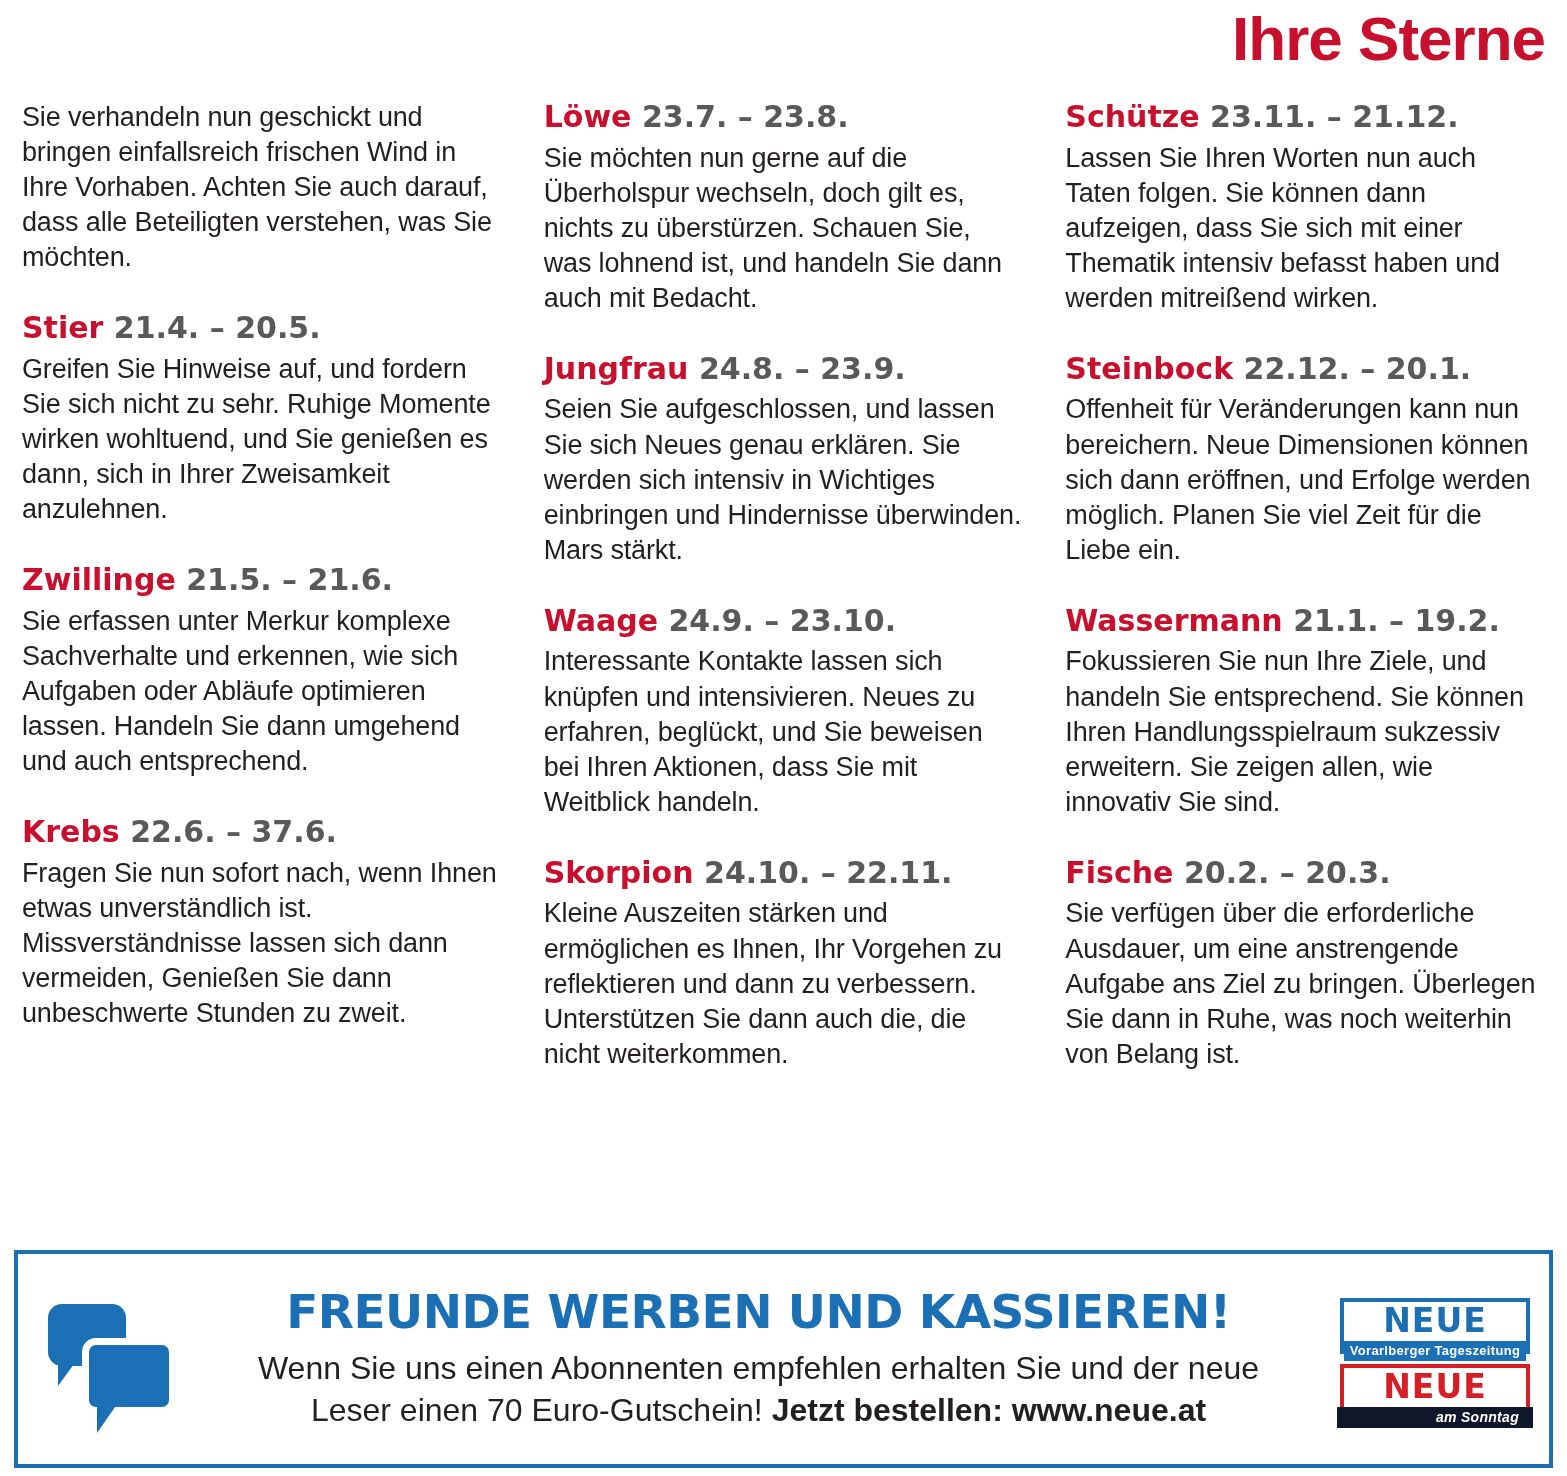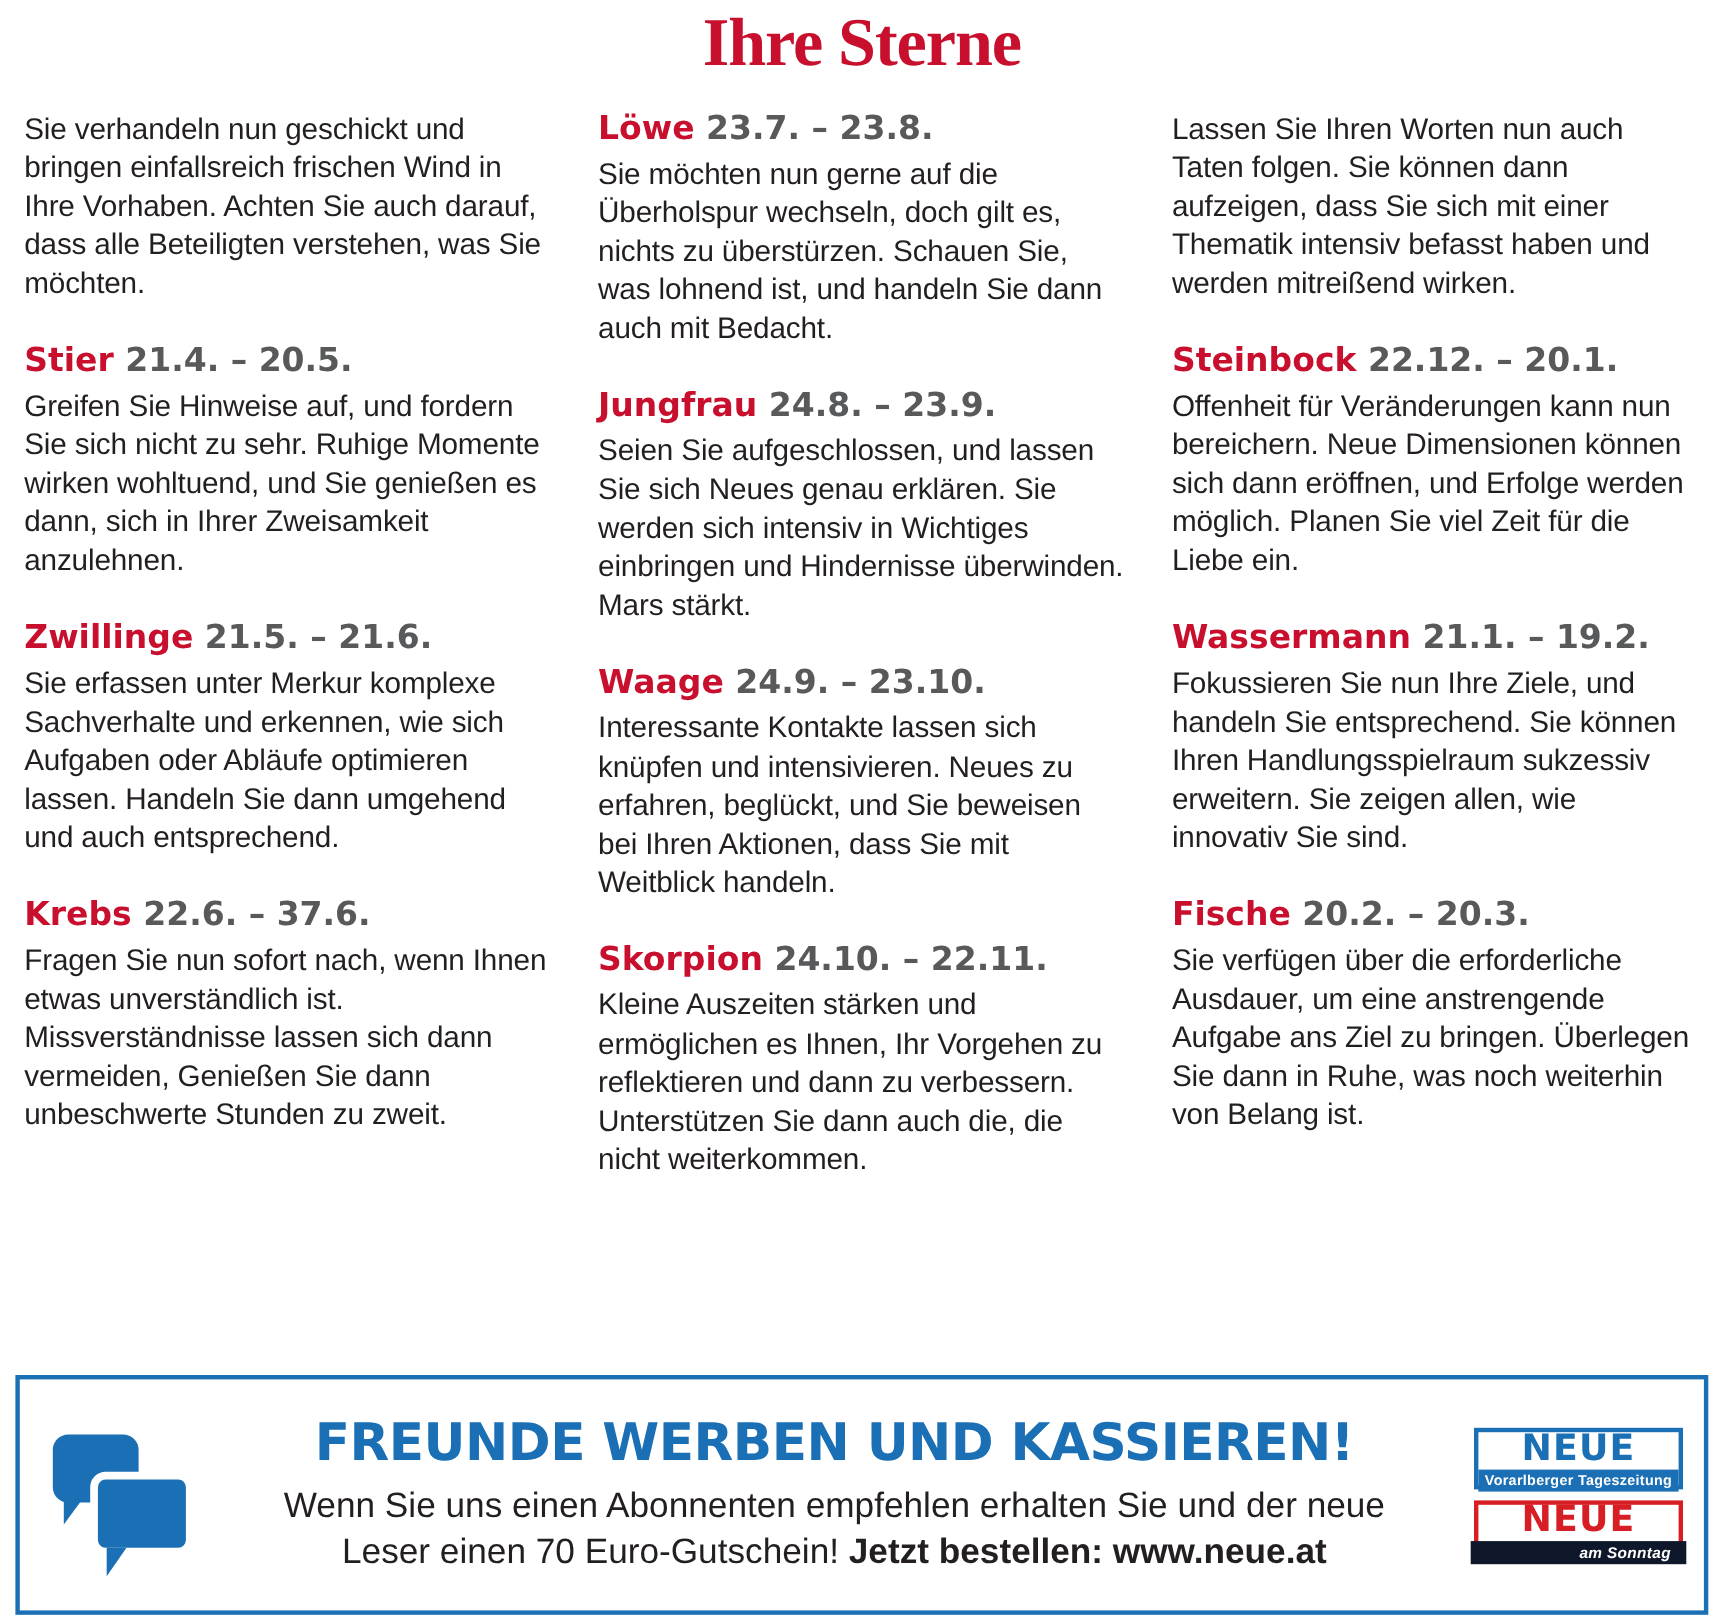--- a/index.html
+++ b/index.html
@@ -15,23 +15,23 @@
     overflow: hidden;
   }
   .page {
     position: relative;
     width: 1567px;
     height: 1476px;
     box-sizing: border-box;
     padding: 0 22px;
   }
   .title {
-    text-align: center;
+    text-align: right;
     color: #c8102e;
-    font-family: Liberation Serif, serif;
+    font-family: Liberation Sans, sans-serif;
     font-weight: bold;
     font-size: 62px;
     letter-spacing: -1px;
     line-height: 1.0;
     padding-top: 8px;
     margin-bottom: 30px;
   }
   .columns {
     display: flex;
     gap: 42px;
@@ -161,21 +161,21 @@
     align-items: center;
     justify-content: center;
   }
   .logo {
     width: 190px;
     height: 56px;
     box-sizing: border-box;
     display: flex;
     flex-direction: column;
     align-items: center;
-    justify-content: center;
+    justify-content: space-between;
     position: relative;
   }
   .logo-blue {
     background: #ffffff;
     border: 4px solid #1a6fb5;
   }
   .logo-blue .logo-word {
     color: #1a6fb5;
   }
   .logo-blue .logo-strip {
@@ -280,20 +280,24 @@
         <div class="sign-head">
           <span class="sign-name">Skorpion</span>
           <span class="sign-dates">24.10. – 22.11.</span>
         </div>
         <div class="sign-text">Kleine Auszeiten stärken und ermöglichen es Ihnen, Ihr Vorgehen zu reflektieren und dann zu verbessern. Unterstützen Sie dann auch die, die nicht weiterkommen.</div>
       </div>
     </div>
 
     <div class="column">
       <div class="sign">
+        <div class="sign-head">
+          <span class="sign-name">Schütze</span>
+          <span class="sign-dates">23.11. – 21.12.</span>
+        </div>
         <div class="sign-text">Lassen Sie Ihren Worten nun auch Taten folgen. Sie können dann aufzeigen, dass Sie sich mit einer Thematik intensiv befasst haben und werden mitreißend wirken.</div>
       </div>
       <div class="sign">
         <div class="sign-head">
           <span class="sign-name">Steinbock</span>
           <span class="sign-dates">22.12. – 20.1.</span>
         </div>
         <div class="sign-text">Offenheit für Veränderungen kann nun bereichern. Neue Dimensionen können sich dann eröffnen, und Erfolge werden möglich. Planen Sie viel Zeit für die Liebe ein.</div>
       </div>
       <div class="sign">

